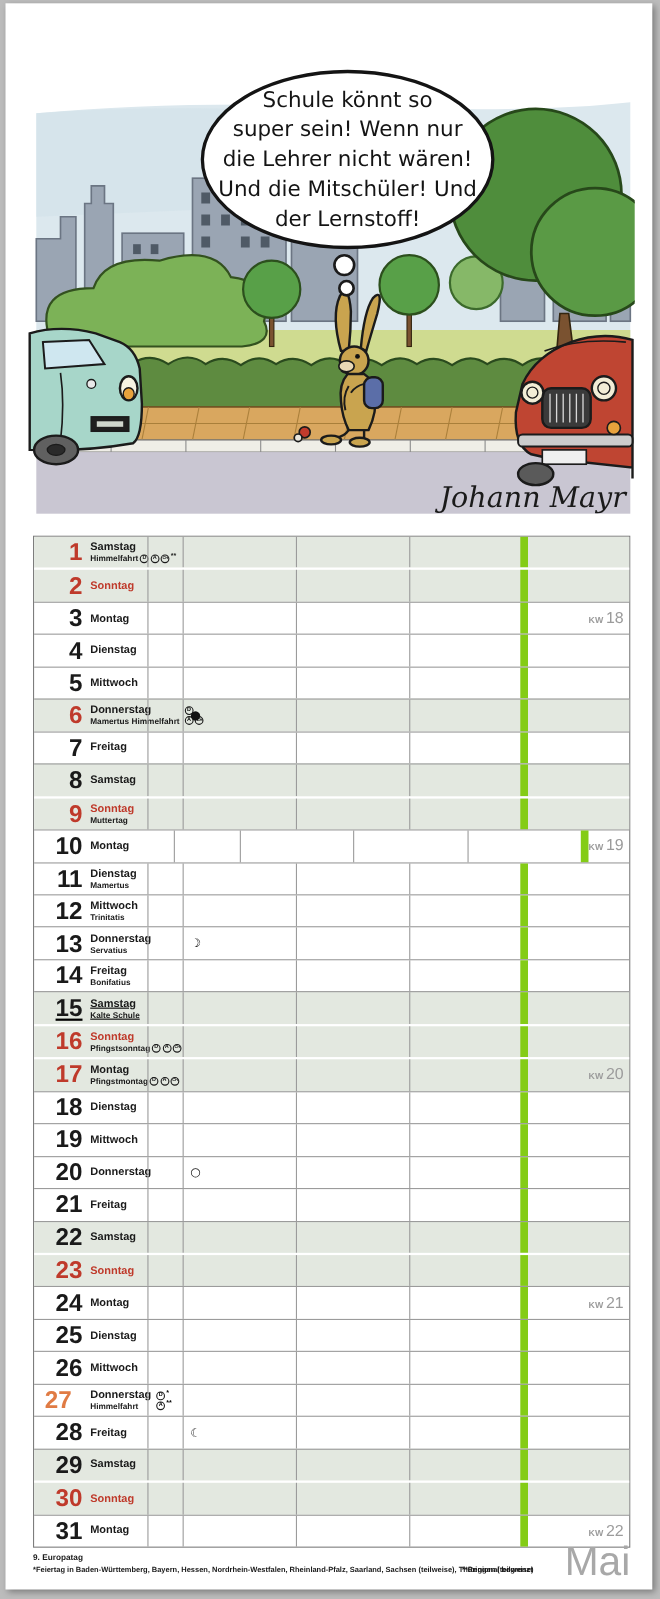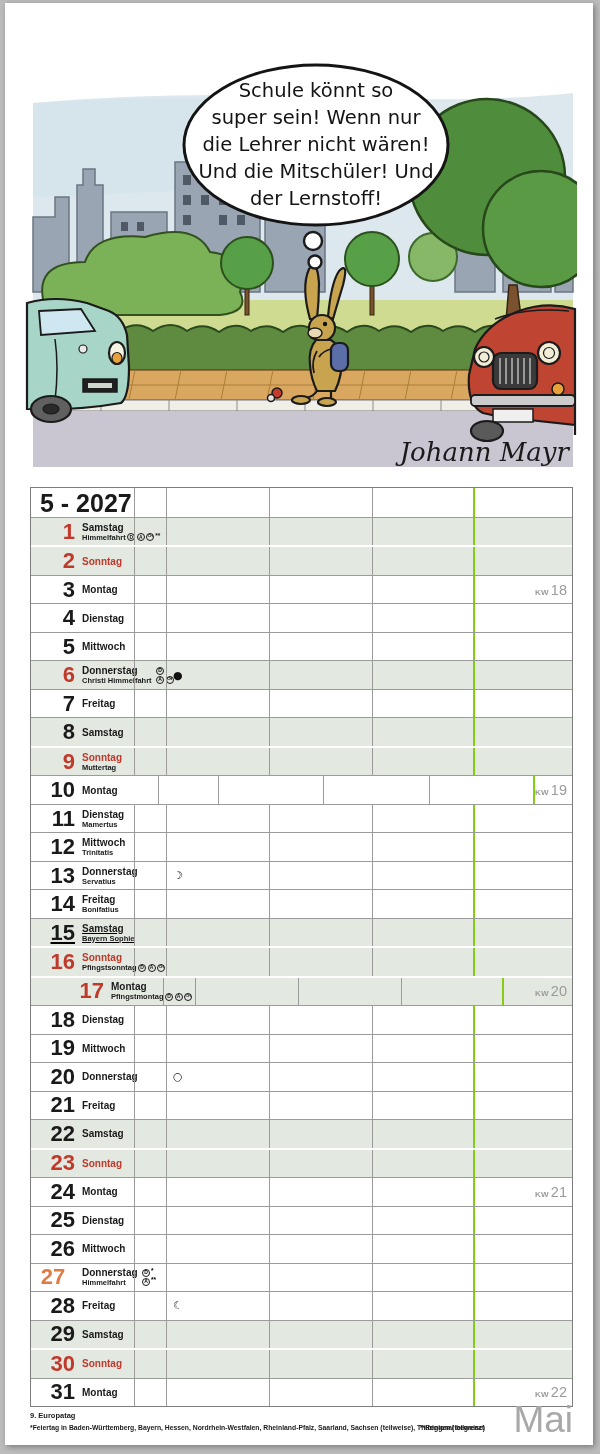--- a/index.html
+++ b/index.html
@@ -12,21 +12,21 @@
   .cal *{box-sizing:border-box;}
   .hrow{height:30px;display:flex;border-bottom:1px solid #9b9b9b;flex:none;}
   .rows{flex:1;display:flex;flex-direction:column;}
   .row{flex:1 1 0;display:flex;min-height:0;}
   .row.green{background:#e3e8e0;}
   .c-day{width:103px;display:flex;}
   .c-narrow{width:32px;border-left:1px solid #9b9b9b;}
   .c-a{width:103px;border-left:1px solid #9b9b9b;display:flex;}
   .c-b{width:103px;border-left:1px solid #9b9b9b;}
   .c-c{width:101px;border-left:1px solid #9b9b9b;}
-  .c-d{flex:1;border-left:2px solid #84cc16;display:flex;}
+  .c-d{flex:1;border-left:7px solid #84cc16;display:flex;}
   .hdr{font-weight:600;font-size:25px;line-height:30px;padding-left:9px;color:#1a1a1a;}
   .num{width:44px;text-align:right;font-weight:600;font-size:22px;line-height:22px;align-self:center;color:#1a1a1a;flex:none;}
   .num.red{color:#bf3a2b;}
   .num.orange{color:#e07b44;text-align:center;}
   .lbl{margin-left:7px;display:flex;align-items:center;min-width:0;}
   .wd{font-weight:700;font-size:10px;line-height:11px;color:#1a1a1a;white-space:nowrap;}
   .wd.red{color:#bf3a2b;}
   .hol{font-weight:700;font-size:7.5px;line-height:9px;color:#1a1a1a;display:flex;align-items:center;white-space:nowrap;}
   .circ{display:inline-flex;align-items:center;justify-content:center;width:8px;height:8px;border:1px solid #1a1a1a;border-radius:50%;font-size:5px;font-weight:700;margin-left:1.5px;flex:none;line-height:1;}
   .circ.small{font-size:3.8px;letter-spacing:-0.3px;}
@@ -189,30 +189,20 @@
         <text x="291" y="67">super sein! Wenn nur</text>
         <text x="291" y="94">die Lehrer nicht wären!</text>
         <text x="291" y="121">Und die Mitschüler! Und</text>
         <text x="291" y="148">der Lernstoff!</text>
       </g>
       <text x="544" y="404" text-anchor="end" font-family="'DejaVu Serif',serif" font-style="italic" font-size="26" fill="#1a1a1a">Johann Mayr</text>
     </svg>
   </div>
 
   <div class="cal">
-    <div class="hrow">
-      <div class="c-day">
-        <span class="hdr">5 - 2027</span>
-      </div>
-      <div class="c-narrow"></div>
-      <div class="c-a"></div>
-      <div class="c-b"></div>
-      <div class="c-c"></div>
-      <div class="c-d"></div>
-    </div>
     <div id="rows" class="rows">
         <div class="row green">
           <div class="c-day">
             <div class="num red">1</div>
             <div class="lbl">
               <div>
                 <div class="wd">Samstag</div>
                 <div class="hol">
                   <span>Himmelfahrt</span>
                   <span class="symrow">
@@ -296,21 +286,21 @@
           <div class="c-c"></div>
           <div class="c-d"></div>
         </div>
         <div class="row green" style="border-top: 1px solid rgb(155, 155, 155);">
           <div class="c-day">
             <div class="num red">6</div>
             <div class="lbl">
               <div>
                 <div class="wd">Donnerstag</div>
                 <div class="hol">
-                  <span>Christi Himmelfahrt</span>
+                  <span>Mamertus Himmelfahrt</span>
                 </div>
               </div>
               <div class="stack">
                 <span class="symrow">
                   <span class="circ">D</span>
                 </span>
                 <span class="symrow">
                   <span class="circ">A</span>
                   <span class="circ small">CH</span>
                 </span>
@@ -467,21 +457,21 @@
           <div class="c-c"></div>
           <div class="c-d"></div>
         </div>
         <div class="row green" style="border-top: 1px solid rgb(155, 155, 155); text-decoration: underline;">
           <div class="c-day">
             <div class="num">15</div>
             <div class="lbl">
               <div>
                 <div class="wd">Samstag</div>
                 <div class="hol">
-                  <span>Bayern Sophie</span>
+                  <span>Kalte Schule</span>
                 </div>
               </div>
             </div>
           </div>
           <div class="c-narrow"></div>
           <div class="c-a"></div>
           <div class="c-b"></div>
           <div class="c-c"></div>
           <div class="c-d"></div>
         </div>
@@ -501,21 +491,21 @@
                 </div>
               </div>
             </div>
           </div>
           <div class="c-narrow"></div>
           <div class="c-a"></div>
           <div class="c-b"></div>
           <div class="c-c"></div>
           <div class="c-d"></div>
         </div>
-        <div class="row green" style="border-top: 2px solid rgb(255, 255, 255); padding-left: 29px;">
+        <div class="row green" style="border-top: 2px solid rgb(255, 255, 255);">
           <div class="c-day">
             <div class="num red">17</div>
             <div class="lbl">
               <div>
                 <div class="wd">Montag</div>
                 <div class="hol">
                   <span>Pfingstmontag</span>
                   <span class="symrow">
                     <span class="circ">D</span>
                     <span class="circ">A</span>

